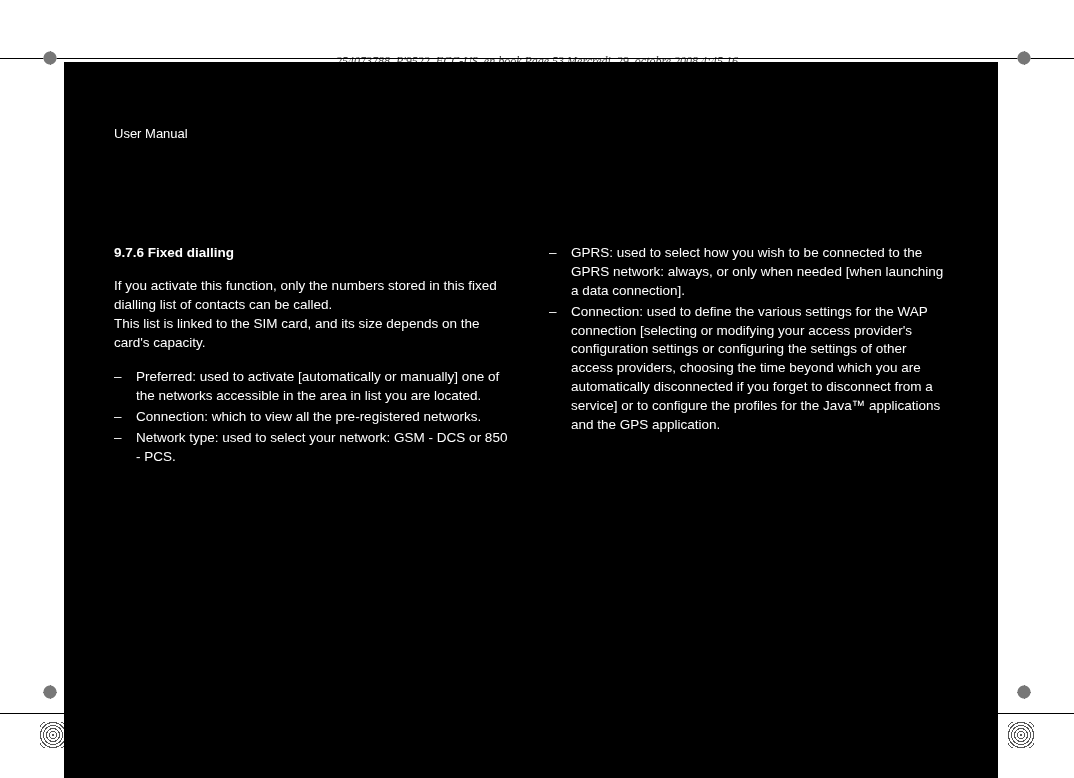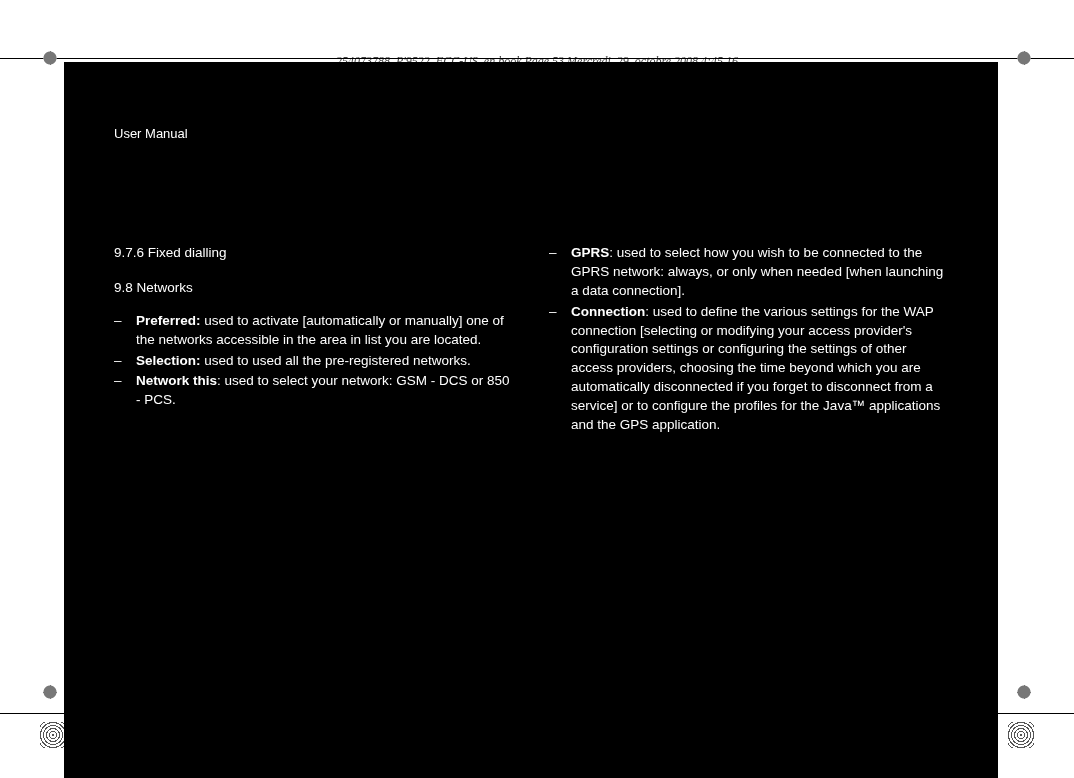--- a/index.html
+++ b/index.html
@@ -81,40 +81,40 @@
     bottom: 40px;
     display: flex;
     gap: 36px;
   }
   .col {
     flex: 1;
     font-size: 13.5px;
     line-height: 1.4;
   }
   .h-sec {
-    font-weight: normal;
+    font-weight: bold;
     margin-bottom: 14px;
     font-size: 13.5px;
   }
   .para {
     margin-bottom: 0;
   }
   .block976 { margin-bottom: 16px; }
   .list-item {
     display: flex;
     margin-bottom: 2px;
   }
   .dash {
     width: 22px;
     flex-shrink: 0;
   }
   .li-body {
     flex: 1;
   }
-  .bold { font-weight: bold; text-align: center; }
+  .bold { font-weight: normal; text-align: center; }
 </style>
 </head>
 <body>
 
 <div class="page-header-text">254073788_P'9522_FCC-US_en.book  Page 53  Mercredi, 29. octobre 2008  4:45 16</div>
 
 <div class="crosshair-line-h ch-h-top"></div>
 <div class="crosshair-line-h ch-h-bot"></div>
 
 <div class="corner-mark cm-tl"></div>
@@ -128,36 +128,37 @@
 <div class="page-wrap">
 
   <div class="manual-label">User Manual</div>
 
   <div class="content">
     <div class="col">
 
       <div class="h-sec">9.7.6 Fixed dialling</div>
 
       <div class="block976">
+        <div class="para">If you activate this function, only the numbers stored in this fixed dialling list of contacts can be called.</div>
+        <div class="para">This list is linked to the SIM card, and its size depends on the card's capacity.</div>
       </div>
 
-      <div class="h-sec">9.8 Networks</div>
 
 
       <div class="list-item">
         <div class="dash">–</div>
         <div class="li-body"><span class="bold">Preferred:</span><span> used to activate [automatically or manually] one of the networks accessible in the area in list you are located.</span></div>
       </div>
       <div class="list-item">
         <div class="dash">–</div>
-        <div class="li-body"><span class="bold">Selection:</span><span> used to used all the pre-registered networks.</span></div>
+        <div class="li-body"><span class="bold">Connection:</span><span> which to view all the pre-registered networks.</span></div>
       </div>
       <div class="list-item">
         <div class="dash">–</div>
-        <div class="li-body"><span class="bold">Network this</span><span>: used to select your network: GSM - DCS or 850 - PCS.</span></div>
+        <div class="li-body"><span class="bold">Network type</span><span>: used to select your network: GSM - DCS or 850 - PCS.</span></div>
       </div>
 
     </div>
 
     <div class="col">
       <div class="list-item">
         <div class="dash">–</div>
         <div class="li-body"><span class="bold">GPRS</span><span>: used to select how you wish to be connected to the GPRS network: always, or only when needed [when launching a data connection].</span></div>
       </div>
       <div class="list-item">

